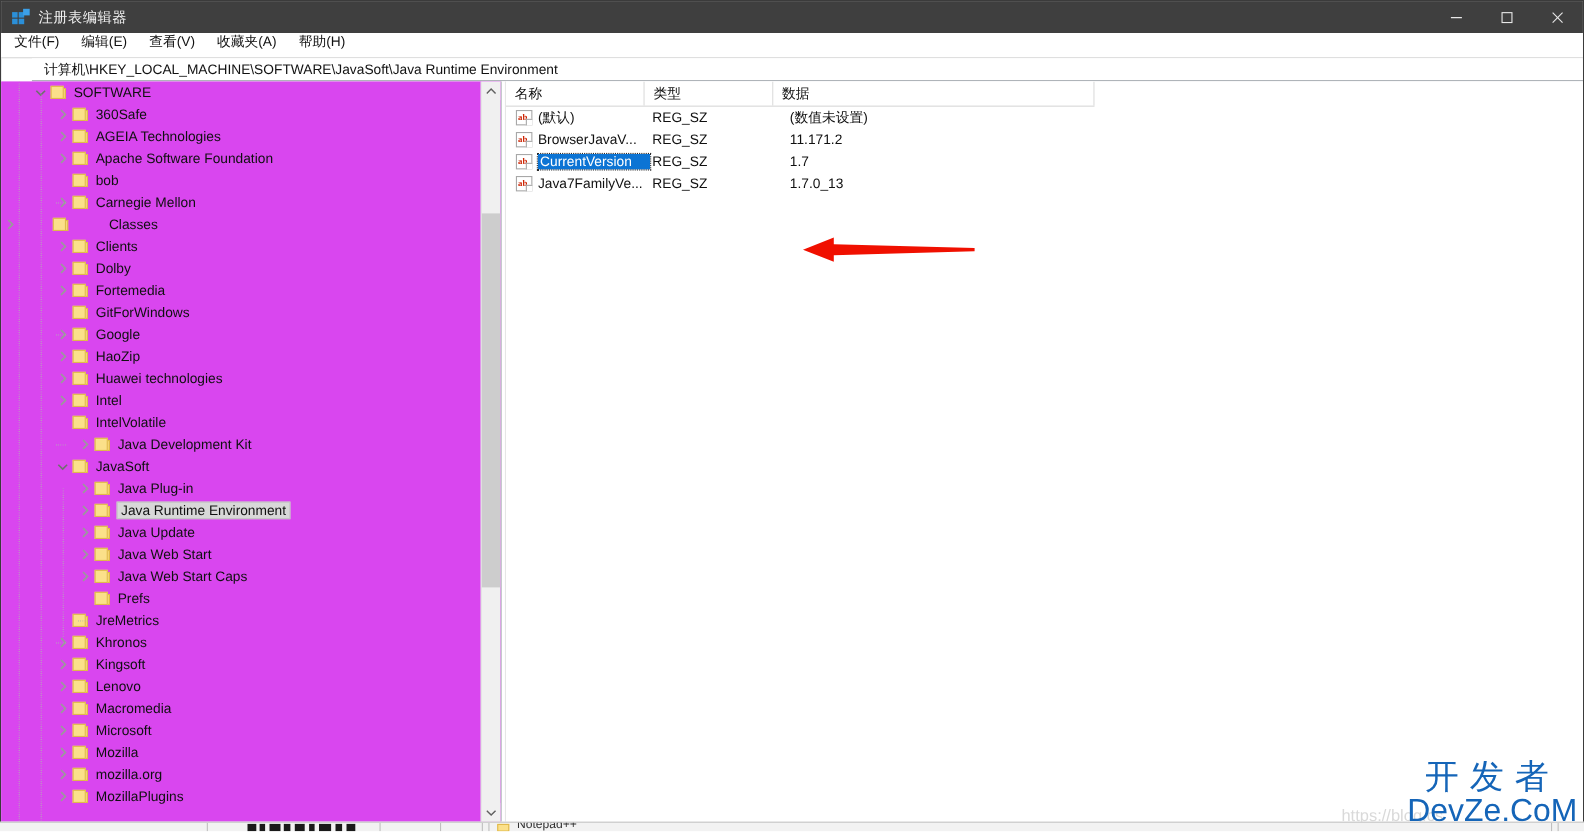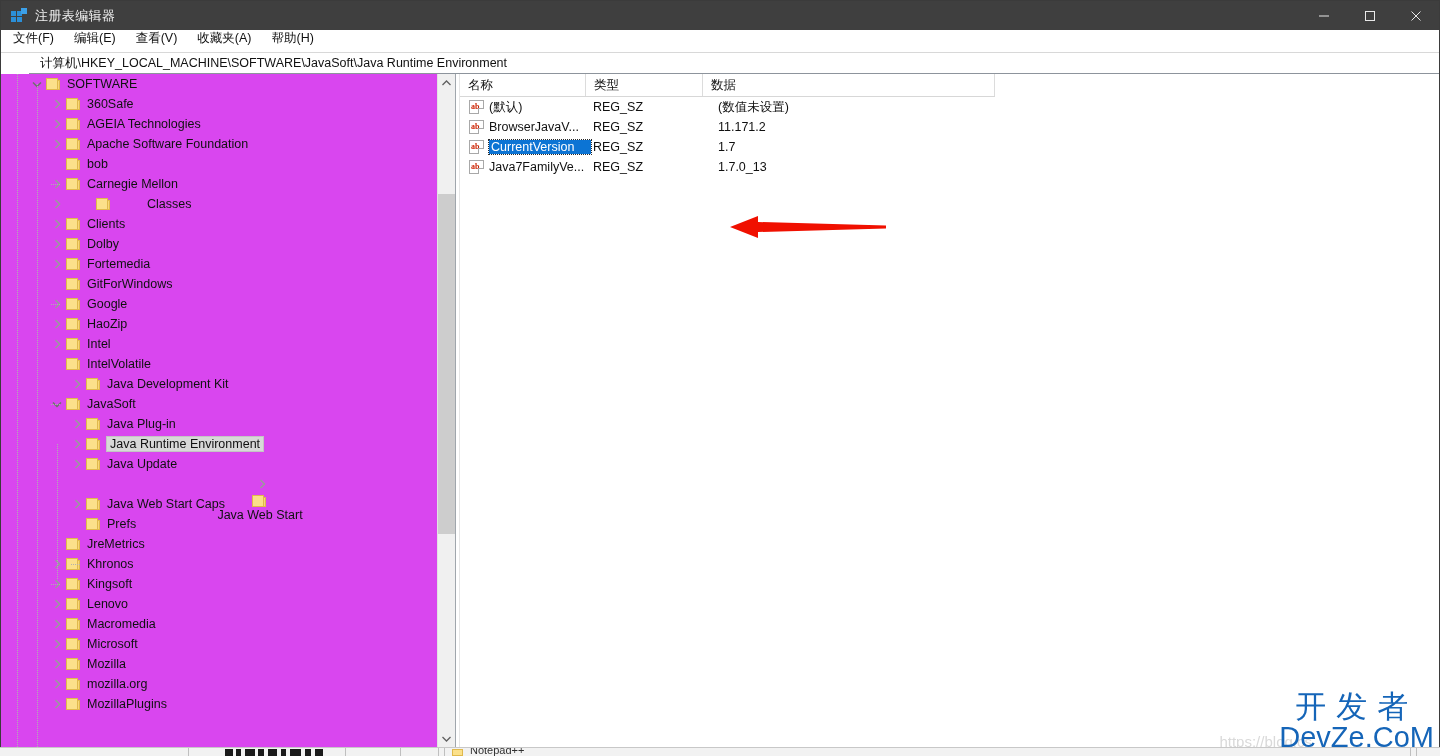--- a/index.html
+++ b/index.html
@@ -466,21 +466,21 @@
                 <svg width="7" height="10" viewBox="0 0 7 10">
                   <path d="M1.5 1 L5.5 5 L1.5 9" fill="none" stroke="#9a9a9a" stroke-width="1.5"></path>
                 </svg>
               </span>
               <span class="folder">
                 <span class="tab"></span>
                 <span class="body"></span>
               </span>
               <span class="tlabel">Carnegie Mellon</span>
             </div>
-            <div class="trow" style="padding-left: 48px; gap: 30px;">
+            <div class="trow" style=" gap: 30px;">
               <span class="twist">
                 <svg width="7" height="10" viewBox="0 0 7 10">
                   <path d="M1.5 1 L5.5 5 L1.5 9" fill="none" stroke="#9a9a9a" stroke-width="1.5"></path>
                 </svg>
               </span>
               <span class="folder">
                 <span class="tab"></span>
                 <span class="body"></span>
               </span>
               <span class="tlabel">Classes</span>
@@ -545,20 +545,32 @@
               <span class="twist">
                 <svg width="7" height="10" viewBox="0 0 7 10">
                   <path d="M1.5 1 L5.5 5 L1.5 9" fill="none" stroke="#9a9a9a" stroke-width="1.5"></path>
                 </svg>
               </span>
               <span class="folder">
                 <span class="tab"></span>
                 <span class="body"></span>
               </span>
               <span class="tlabel">HaoZip</span>
+            </div>
+            <div class="trow" style="padding-left: 48px;">
+              <span class="twist">
+                <svg width="7" height="10" viewBox="0 0 7 10">
+                  <path d="M1.5 1 L5.5 5 L1.5 9" fill="none" stroke="#9a9a9a" stroke-width="1.5"></path>
+                </svg>
+              </span>
+              <span class="folder">
+                <span class="tab"></span>
+                <span class="body"></span>
+              </span>
+              <span class="tlabel">Huawei technologies</span>
             </div>
             <div class="trow" style="padding-left: 48px;">
               <span class="twist">
                 <svg width="7" height="10" viewBox="0 0 7 10">
                   <path d="M1.5 1 L5.5 5 L1.5 9" fill="none" stroke="#9a9a9a" stroke-width="1.5"></path>
                 </svg>
               </span>
               <span class="folder">
                 <span class="tab"></span>
                 <span class="body"></span>
@@ -626,21 +638,21 @@
                 <svg width="7" height="10" viewBox="0 0 7 10">
                   <path d="M1.5 1 L5.5 5 L1.5 9" fill="none" stroke="#9a9a9a" stroke-width="1.5"></path>
                 </svg>
               </span>
               <span class="folder">
                 <span class="tab"></span>
                 <span class="body"></span>
               </span>
               <span class="tlabel">Java Update</span>
             </div>
-            <div class="trow" style="padding-left: 68px; flex-direction: column;">
+            <div class="trow" style="padding-left: 68px;">
               <span class="twist">
                 <svg width="7" height="10" viewBox="0 0 7 10">
                   <path d="M1.5 1 L5.5 5 L1.5 9" fill="none" stroke="#9a9a9a" stroke-width="1.5"></path>
                 </svg>
               </span>
               <span class="folder">
                 <span class="tab"></span>
                 <span class="body"></span>
               </span>
               <span class="tlabel">Java Web Start</span>

